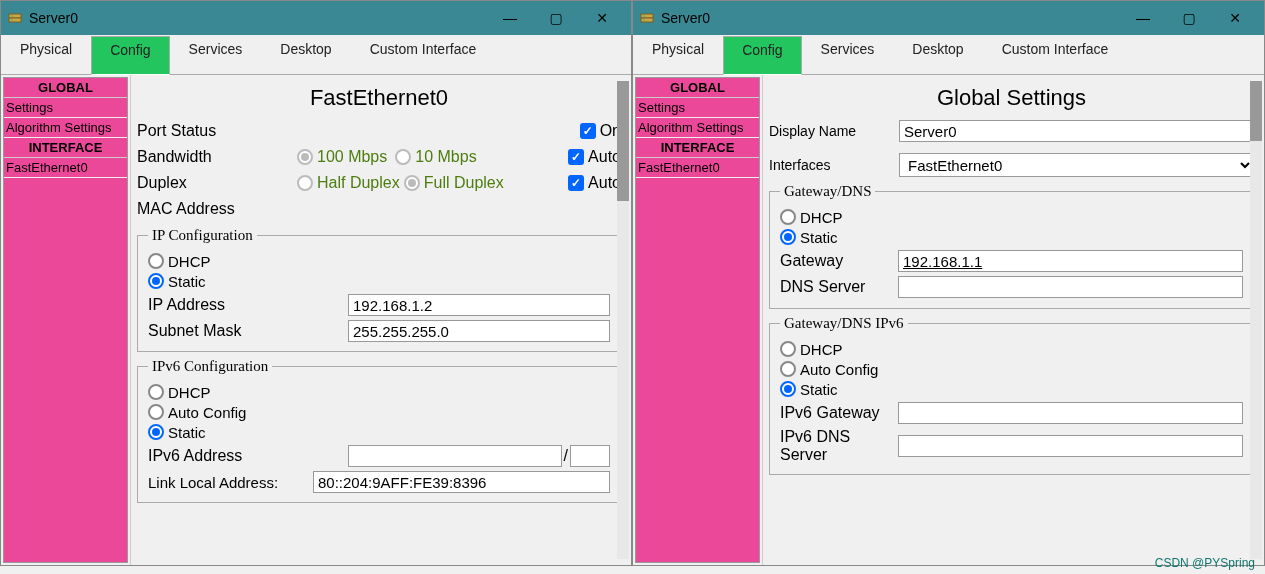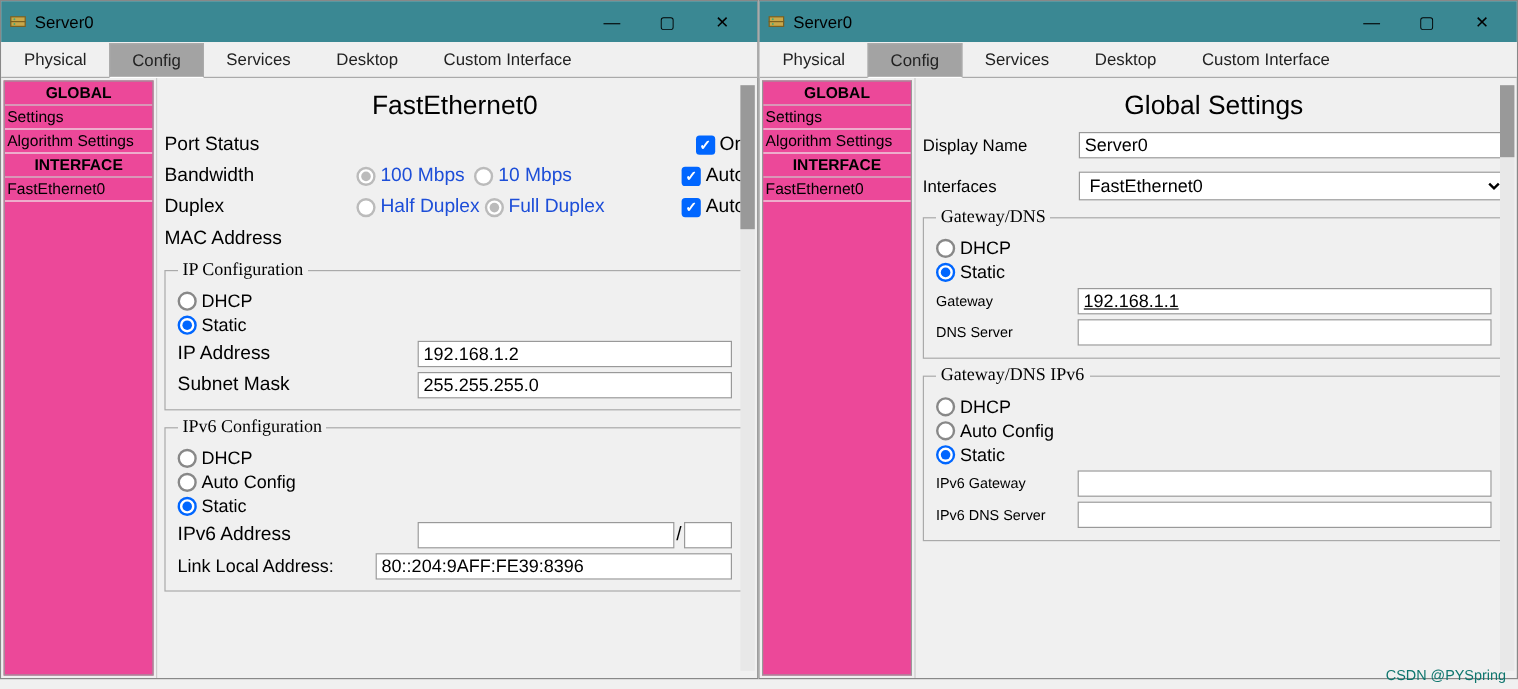--- a/index.html
+++ b/index.html
@@ -5,23 +5,23 @@
     * { box-sizing: border-box; margin: 0; padding: 0; font-family: "Segoe UI", Tahoma, sans-serif; }
     body { display: flex; width: 1265px; height: 574px; background: #f0f0f0; overflow: hidden; position: relative; }
     .window { display: flex; flex-direction: column; border: 1px solid #888; background: #f0f0f0; }
     .w1 { width: 632px; height: 566px; }
     .w2 { width: 633px; height: 566px; }
     .titlebar { display: flex; align-items: center; height: 34px; background: #3a8893; color: #000; padding: 0 6px; }
     .title-icon { width: 16px; height: 16px; margin-right: 6px; display: inline-flex; }
     .title-text { font-size: 14px; }
     .spacer { flex: 1; }
     .winbtn { width: 46px; height: 30px; display: inline-flex; align-items: center; justify-content: center; font-size: 14px; color: #000; }
-    .tabs { display: flex; height: 30px; background: #f0f0f0; border-bottom: 1px solid #aaa; font-size: 14px; }
+    .tabs { display: flex; height: 40px; background: #f0f0f0; border-bottom: 1px solid #aaa; font-size: 14px; }
     .tab { padding: 5px 18px; border: 1px solid transparent; color: #222; }
-    .tab.active { background: #a3a3a3; border: 1px solid #aaa; border-bottom: 1px solid #fff; position: relative; top: 1px; }
+    .tab.active { background: #22c55e; border: 1px solid #aaa; border-bottom: 1px solid #fff; position: relative; top: 1px; }
     .content { display: flex; flex: 1; overflow: hidden; }
     .sidebar { width: 130px; display: flex; flex-direction: column; border-right: 1px solid #ccc; background: #f0f0f0; padding: 0; overflow-y: auto; }
     .side-box { border: 1px solid #999; margin: 2px; background: #ec4899; display: flex; flex-direction: column; overflow-y: auto; height: 100%; }
     .side-head { font-weight: bold; font-size: 13px; text-align: center; padding: 2px; border-bottom: 1px solid #ccc; }
     .side-item { font-size: 13px; padding: 2px; border-bottom: 1px solid #eee; white-space: nowrap; overflow: hidden; }
     .main { flex: 1; padding: 6px 10px 6px 6px; overflow-y: auto; position: relative; }
     .sb-track { position: absolute; right: 2px; top: 6px; bottom: 6px; width: 12px; background: #e8e8e8; }
     .sb-thumb { position: absolute; right: 2px; top: 6px; width: 12px; height: 120px; background: #999; }
     .sb-thumb.small { height: 60px; }
     .panel-title { font-size: 22px; text-align: center; margin: 4px 0 8px; }
@@ -34,22 +34,22 @@
     .radio.sel { border-color: #0066ff; }
     .radio.sel::after { content: ''; width: 8px; height: 8px; border-radius: 50%; background: #0066ff; }
     .radio.dis { border-color: #bbb; }
     .radio.dis.filled::after { content: ''; width: 8px; height: 8px; border-radius: 50%; background: #bbb; }
     .check { border-radius: 3px; border: none; background: #0066ff; color: #fff; font-size: 12px; font-weight: bold; }
     .check::after { content: '✓'; }
     fieldset { border: 1px solid #aaa; margin: 6px 0; padding: 6px 10px; font-size: 15px; }
     legend { font-size: 15px; padding: 0 4px; font-family: Liberation Serif, serif; }
     .opt-row { display: flex; align-items: flex-start; margin: 3px 0; font-size: 15px; }
     .field-row { display: flex; align-items: center; margin: 4px 0; gap: 8px; }
-    .field-row label { font-size: 12px; flex: 0 0 110px; }
-    .dim { color: #1d4ed8; }
+    .field-row label { font-size: 16px; flex: 0 0 110px; }
+    .dim { color: #4d7c0f; }
     .mini-in { width: 40px; border: 1px solid #999; padding: 1px 2px; font-size: 14px; background: #fff; height: 22px; }
     .watermark { position: absolute; right: 10px; bottom: 4px; font-size: 12px; color: #0f766e; }
     .scroll-side { position: relative; }
   </style>
 </head>
 <body>
 
 <div class="window w1">
   <div class="titlebar">
     <span class="title-icon">

